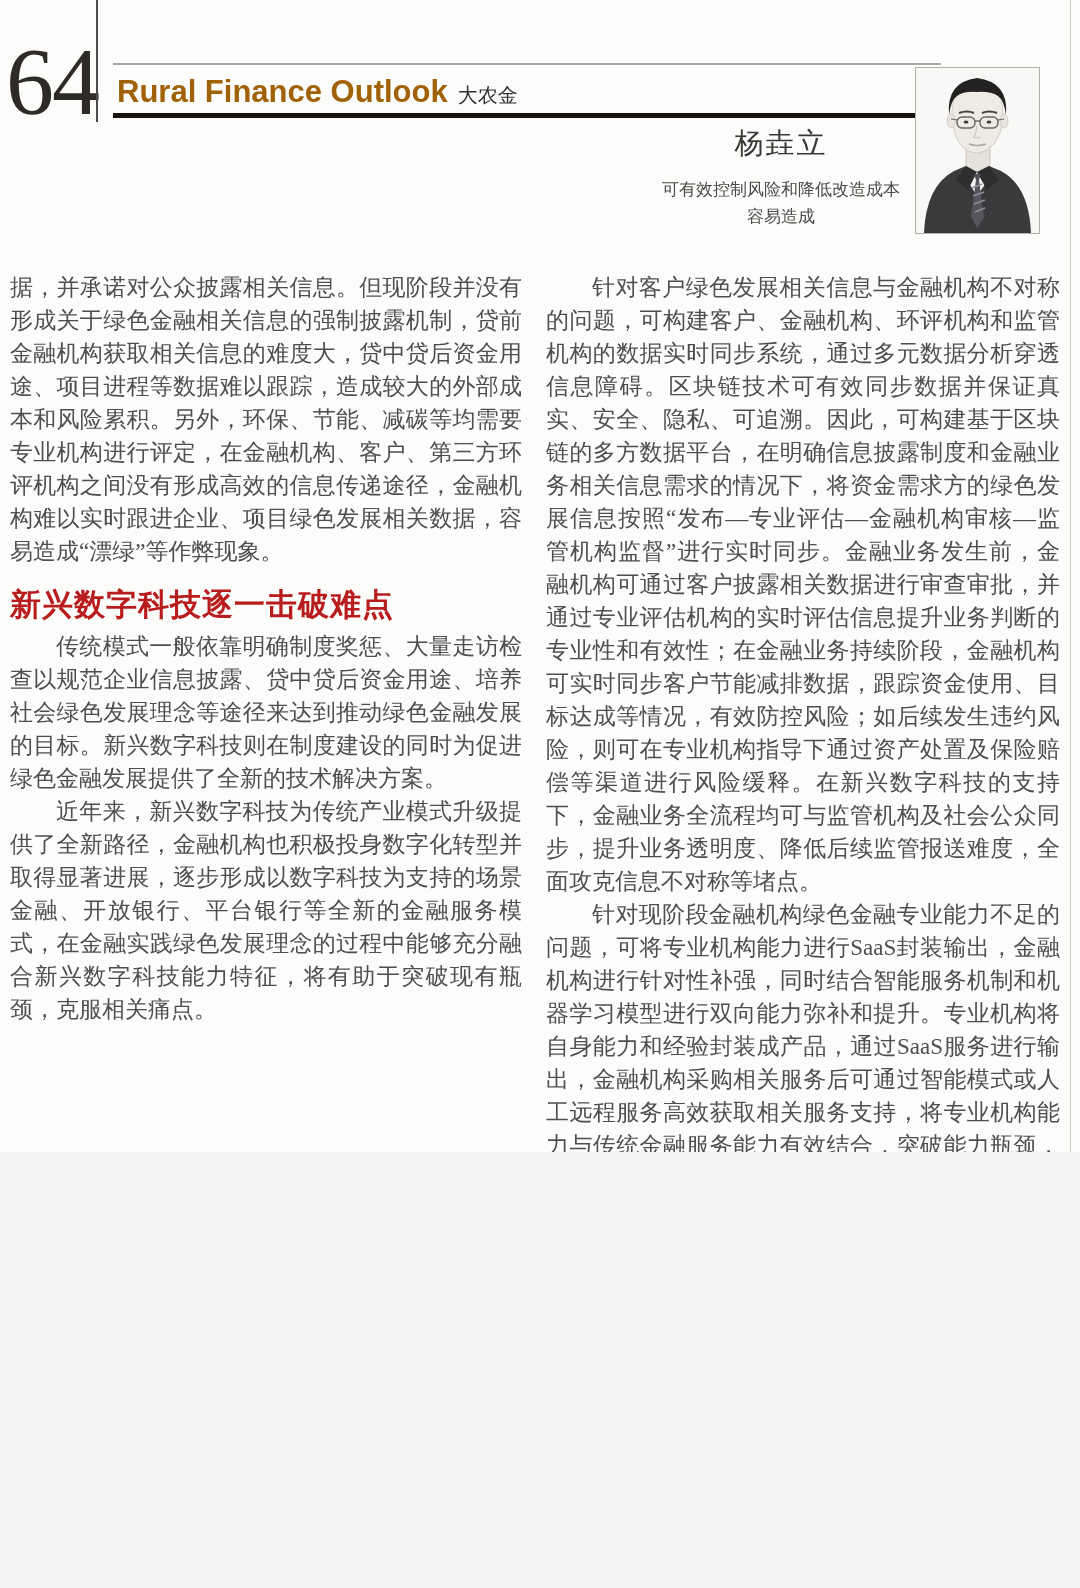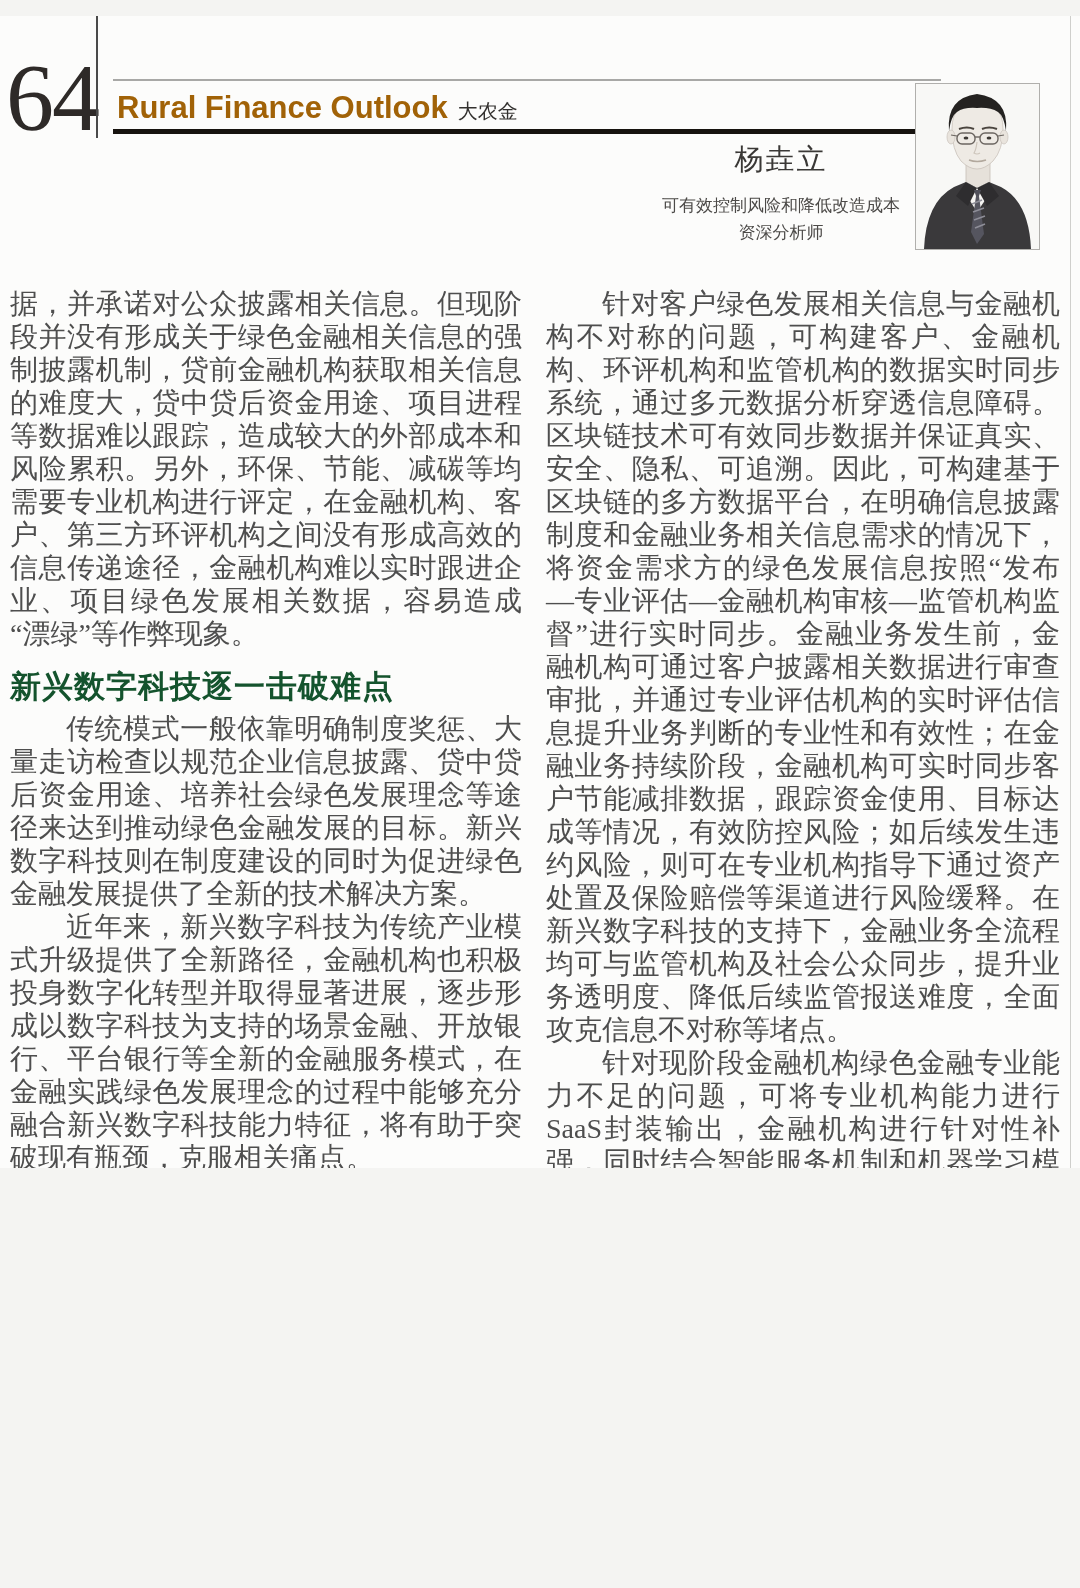--- a/index.html
+++ b/index.html
@@ -6,21 +6,20 @@
   body{
     width:1080px;height:1588px;
     background:#f4f4f2;
     font-family:"Liberation Serif", serif;
   }
   .page{
     position:relative;
     width:1080px;height:1152px;
     background:#fcfcfb;
     overflow:hidden;
-    margin-top:16px;
   }
   
   .page-number{
     position:absolute;left:6px;top:36px;
     font-family:"Liberation Serif", serif;
     font-size:96px;line-height:92px;
     color:#2e2a28;letter-spacing:-2px;
   }
   .header-vrule{
     position:absolute;left:96px;top:0;
@@ -73,52 +72,52 @@
     position:absolute;left:1070px;top:0;
     width:1px;height:1588px;background:#cfcfcc;
   }
   
   .col{position:absolute;top:271px;}
   .col-left{left:10px;width:512px;}
   .col-right{left:546px;width:514px;}
   .col p{
     margin:0;
     font-family:"Liberation Serif", serif;
-    font-size:28px;line-height:33px;
+    font-size:23px;line-height:33px;
     color:#4e4e4e;
     text-align:justify;
     text-indent:2em;
   }
   .col p.noindent{text-indent:0;}
   .section-heading{
     margin:19px 0 7px 0;
     font-family:"Liberation Sans", sans-serif;
     font-weight:bold;
     font-size:31px;line-height:36px;
-    color:#14532d;
+    color:#b91c1c;
     letter-spacing:1px;
   }
 </style>
 </head>
 <body>
 
 <div class="page">
 
   <div class="page-number">64</div>
   <div class="header-vrule"></div>
   <div class="header-top-rule"></div>
   <div class="journal-title">
     <span class="en">Rural Finance Outlook</span><span class="cn">大农金</span>
   </div>
   <div class="header-bottom-rule"></div>
 
   <div class="author-block">
     <div class="author-name">杨垚立</div>
     <div class="author-affiliation">可有效控制风险和降低改造成本</div>
-    <div class="author-title">资深分析师</div>
+    <div class="author-title">容易造成</div>
   </div>
 
   <div class="author-photo">
     <svg viewBox="0 0 123 165" xmlns="http://www.w3.org/2000/svg">
       <rect x="0" y="0" width="123" height="165" fill="#f8f8f6"></rect>
 
       <rect x="50" y="78" width="24" height="26" fill="#e6e1da" stroke="#c6bfb6" stroke-width="0.8"></rect>
 
       <path d="M36,45 Q36,18 61,17 Q87,18 87,45 Q87,66 77,77 Q69,85 61,85 Q53,85 45,77 Q36,66 36,45 Z" fill="#eeeae4" stroke="#c9c2ba" stroke-width="0.8"></path>
 

